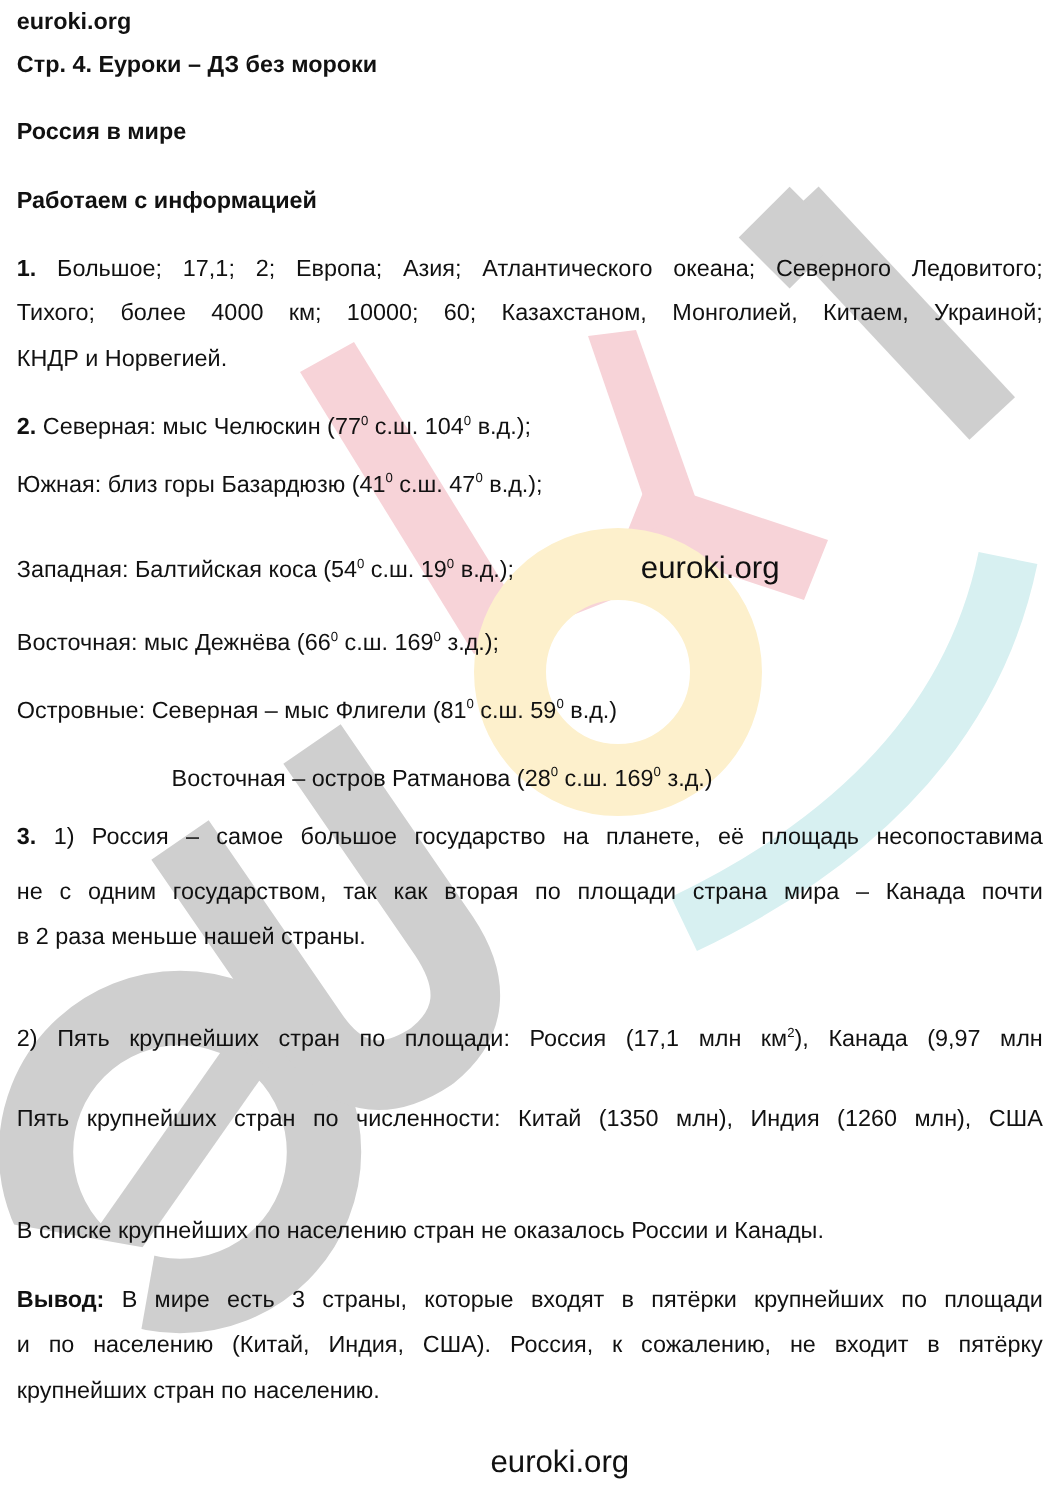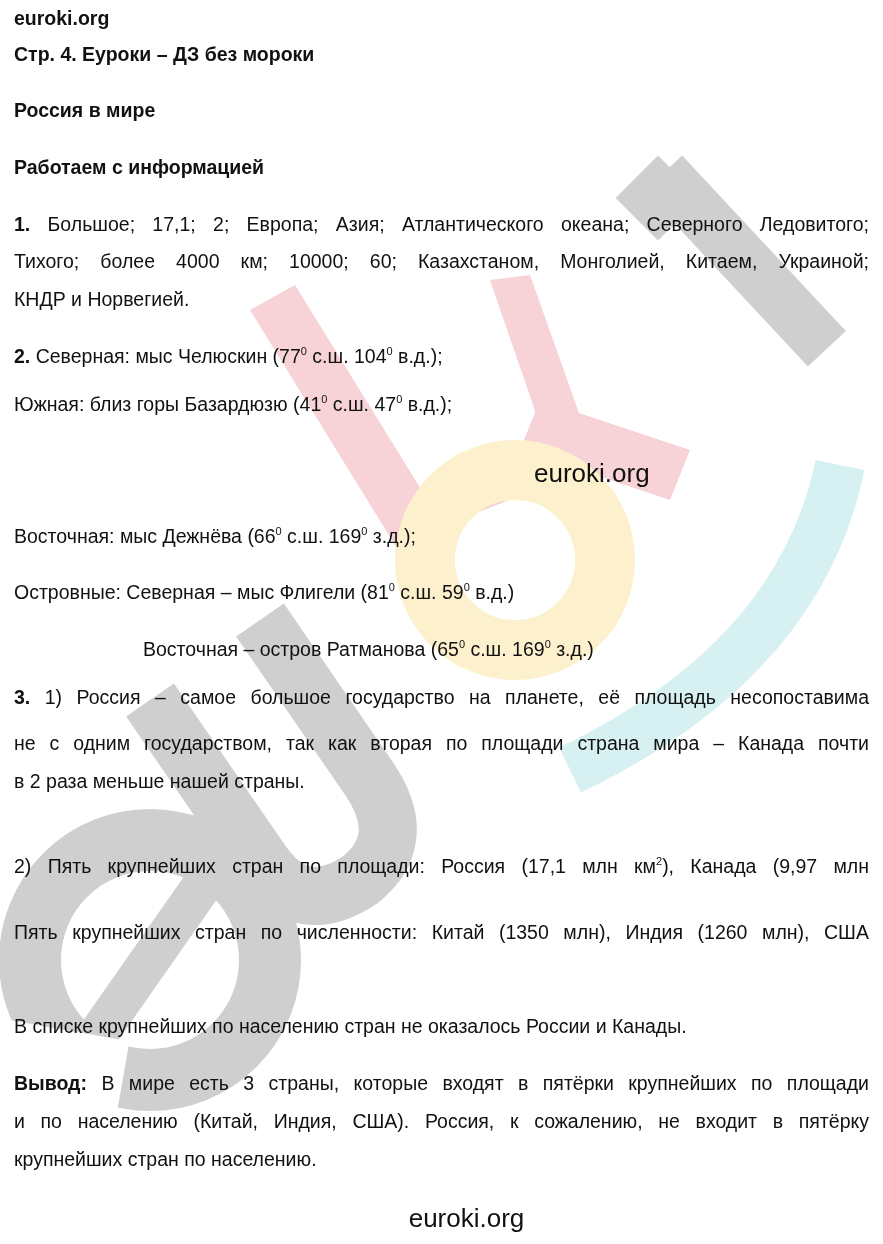--- a/index.html
+++ b/index.html
@@ -61,24 +61,25 @@
 
   <div class="line bold" style="top:98px;">Россия в мире</div>
   <div class="line bold" style="top:155px;">Работаем с информацией</div>
 
   <div class="line justify" style="top:212px;"><span class="bold">1.</span><span> Большое; 17,1; 2; Европа; Азия; Атлантического океана; Северного Ледовитого;</span></div>
   <div class="line justify" style="top:249px;">Тихого; более 4000 км; 10000; 60; Казахстаном, Монголией, Китаем, Украиной;</div>
   <div class="line" style="top:287px;">КНДР и Норвегией.</div>
 
   <div class="line" style="top:344px;"><span class="bold">2.</span><span> Северная: мыс Челюскин (77</span><sup>0</sup><span> с.ш. 104</span><sup>0</sup><span> в.д.);</span></div>
   <div class="line" style="top:392px;"><span>Южная: близ горы Базардюзю (41</span><sup>0</sup><span> с.ш. 47</span><sup>0</sup><span> в.д.);</span></div>
+  <div class="line" style="top:463px;"><span>Западная: Балтийская коса (54</span><sup>0</sup><span> с.ш. 19</span><sup>0</sup><span> в.д.);</span></div>
   <div class="mid-logo">euroki.org</div>
   <div class="line" style="top:524px;"><span>Восточная: мыс Дежнёва (66</span><sup>0</sup><span> с.ш. 169</span><sup>0</sup><span> з.д.);</span></div>
   <div class="line" style="top:580px;"><span>Островные: Северная – мыс Флигели (81</span><sup>0</sup><span> с.ш. 59</span><sup>0</sup><span> в.д.)</span></div>
-  <div class="line" style="top:637px; left:143px;"><span>Восточная – остров Ратманова (65</span><sup>0</sup><span> с.ш. 169</span><sup>0</sup><span> з.д.)</span></div>
+  <div class="line" style="top:637px; left:143px;"><span>Восточная – остров Ратманова (28</span><sup>0</sup><span> с.ш. 169</span><sup>0</sup><span> з.д.)</span></div>
 
   <div class="line justify" style="top:685px;"><span class="bold">3.</span><span> 1) Россия – самое большое государство на планете, её площадь несопоставима</span></div>
   <div class="line justify" style="top:731px;">не с одним государством, так как вторая по площади страна мира – Канада почти</div>
   <div class="line" style="top:769px;">в 2 раза меньше нашей страны.</div>
 
   <div class="line justify" style="top:825px;margin-top:29px;"><span>2) Пять крупнейших стран по площади: Россия (17,1 млн км</span><sup>2</sup><span>), Канада (9,97 млн</span></div>
 
   <div class="line justify" style="top:920px;">Пять крупнейших стран по численности: Китай (1350 млн), Индия (1260 млн), США</div>
 
   <div class="line" style="top:1014px;">В списке крупнейших по населению стран не оказалось России и Канады.</div>

